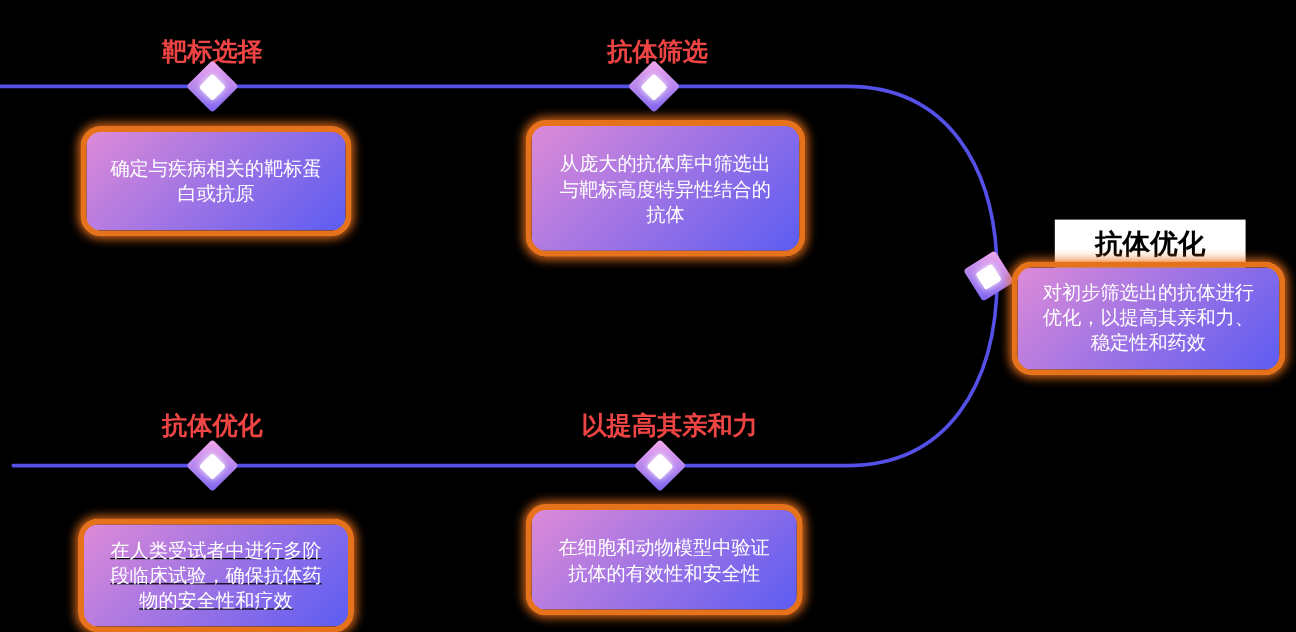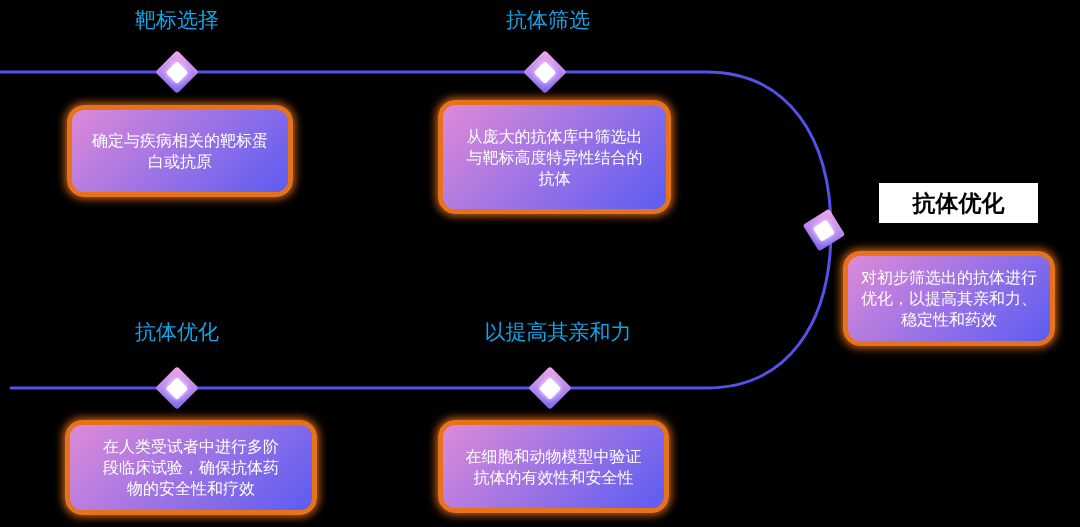--- a/index.html
+++ b/index.html
@@ -20,23 +20,24 @@
     left: 0;
     top: 0;
     width: 1080px;
     height: 527px;
   }
   .stage-title {
     position: absolute;
     transform: translateX(-50%);
     font-size: 21px;
     line-height: 24px;
-    font-weight: 400;
-    color: #0ea5e9;
+    font-weight: 700;
+    color: #ef4444;
     white-space: nowrap;
+    margin-top: 23px;
   }
   .t-target     { left: 177px; top: 8px; }
   .t-screening  { left: 548px; top: 8px; }
   .t-validation { left: 558px; top: 320px; }
   .t-clinical   { left: 177px; top: 320px; }
   .opt-title-box {
     position: absolute;
     left: 879px;
     top: 183px;
     width: 159px;
@@ -88,23 +89,23 @@
   }
   .card-text {
     color: #ffffff;
     font-size: 16px;
     line-height: 21px;
     text-align: center;
     white-space: pre-line;
   }
   .c-target     { left: 67px;  top: 105px; width: 226px; height: 92px; }
   .c-screening  { left: 438px; top: 100px; width: 233px; height: 114px; }
-  .c-optimize   { left: 843px; top: 251px; width: 212px; height: 95px; font-family: Liberation Serif, serif; }
+  .c-optimize   { left: 843px; top: 218px; width: 228px; height: 95px; font-family: Liberation Serif, serif; }
   .c-validation { left: 438px; top: 420px; width: 231px; height: 93px; align-items: center; }
-  .c-clinical   { left: 65px;  top: 420px; width: 252px; height: 95px; }
+  .c-clinical   { left: 65px;  top: 432px; width: 230px; height: 95px; text-decoration: underline; }
 </style>
 </head>
 <body>
 
 <div class="canvas">
 
   <svg class="connector" viewBox="0 0 1080 527" aria-hidden="true">
     <path d="M 0 72 L 706 72 C 788 72 831 137 831 230 C 831 323 788 388 706 388 L 11 388" fill="none" stroke="#5551e8" stroke-width="3" stroke-linecap="round"></path>
   </svg>
 

